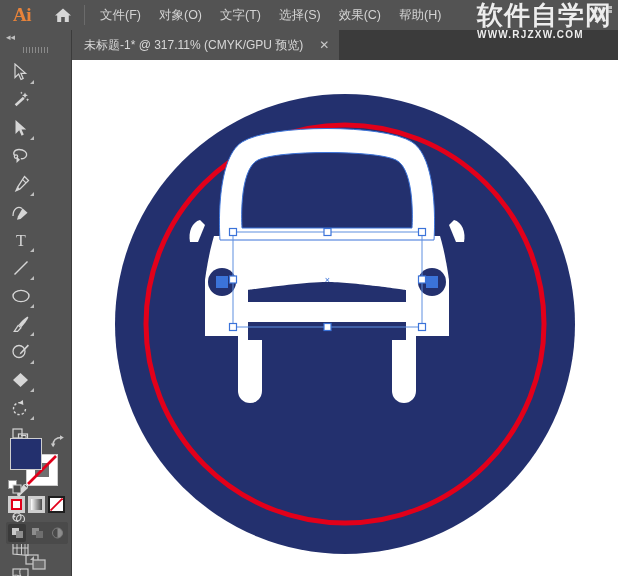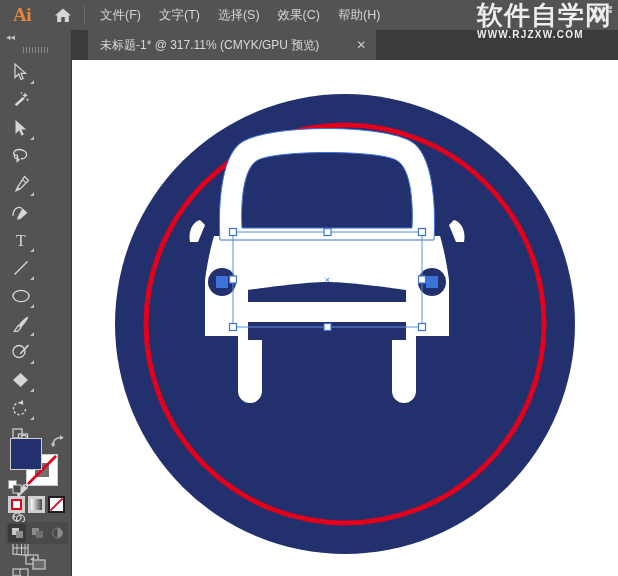--- a/index.html
+++ b/index.html
@@ -37,23 +37,23 @@
     line-height: 30px; white-space: nowrap; cursor: default;
   }
   .ws-icon { position: absolute; right: 4px; top: 4px; }
 
   
   .tabbar {
     position: absolute; left: 0; top: 30px; width: 618px; height: 30px;
     background: #3b3b3b;
   }
   .tab {
-    position: absolute; left: 88px; top: 0; height: 30px;
+    position: absolute; left: 72px; top: 0; height: 30px;
     background: #535353;
-    display: flex; align-items: center; padding: 0 8px 0 12px; gap: 21px;
+    display: flex; align-items: center; padding: 0 8px 0 12px;
   }
   .tab-title { font-size: 12px; color: #d8d8d8; white-space: nowrap; }
   .tab-close {
     margin-left: 14px; font-size: 12px; color: #c9c9c9;
     width: 14px; text-align: center; cursor: pointer;
   }
 
   
   .toolpanel {
     position: absolute; left: 0; top: 30px; width: 72px; height: 546px;
@@ -161,20 +161,21 @@
   <div class="menubar">
     <div class="ai-logo">Ai</div>
     <div class="home-btn">
       <svg width="18" height="16" viewBox="0 0 18 16">
         <path d="M9 1.5 L17 8.5 L14.8 8.5 L14.8 15 L10.8 15 L10.8 10 L7.2 10 L7.2 15 L3.2 15 L3.2 8.5 L1 8.5 Z" fill="#d6d6d6"></path>
       </svg>
     </div>
     <div class="menu-sep"></div>
     <div class="menu-items">
       <div class="menu-item">文件(F)</div>
+      <div class="menu-item">对象(O)</div>
       <div class="menu-item">文字(T)</div>
       <div class="menu-item">选择(S)</div>
       <div class="menu-item">效果(C)</div>
       <div class="menu-item">帮助(H)</div>
     </div>
     <div class="ws-icon">
       <svg width="20" height="20" viewBox="0 0 20 20">
         <rect x="1" y="2" width="10" height="7" fill="#6d6d6d"></rect>
         <rect x="12" y="2" width="6" height="3" fill="#b9b9b9"></rect>
         <rect x="12" y="6" width="6" height="3" fill="#b9b9b9"></rect>

